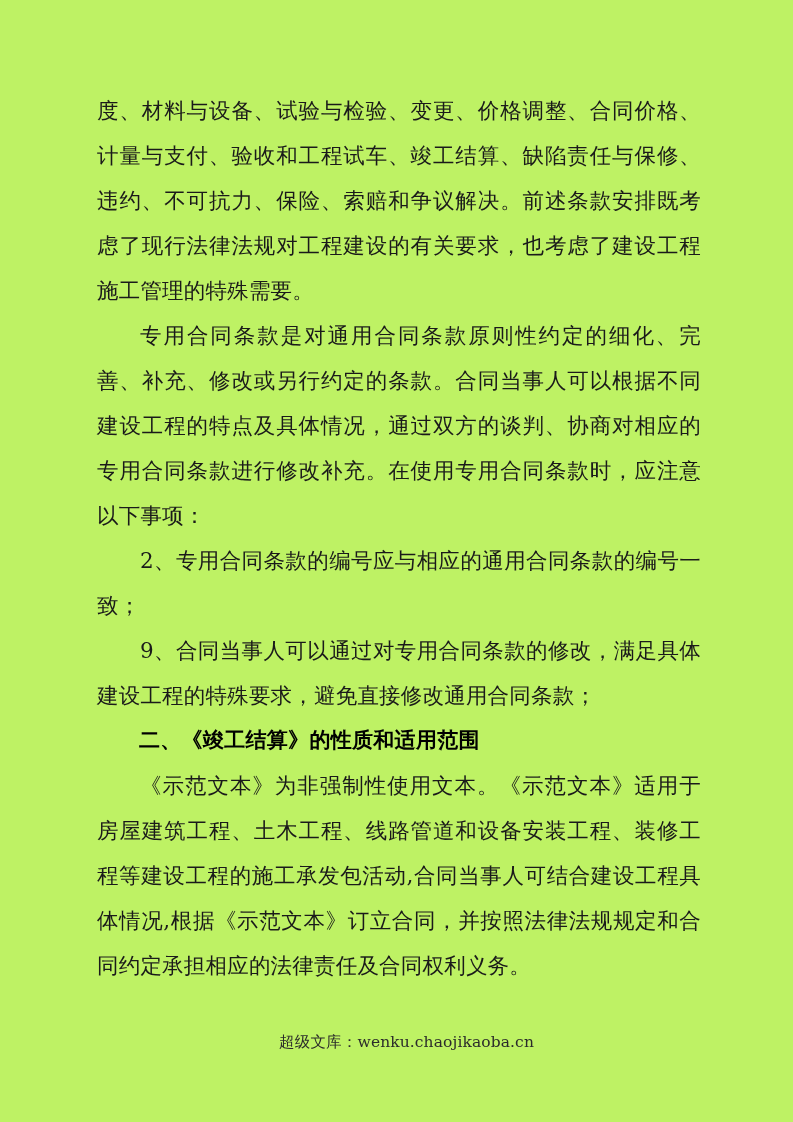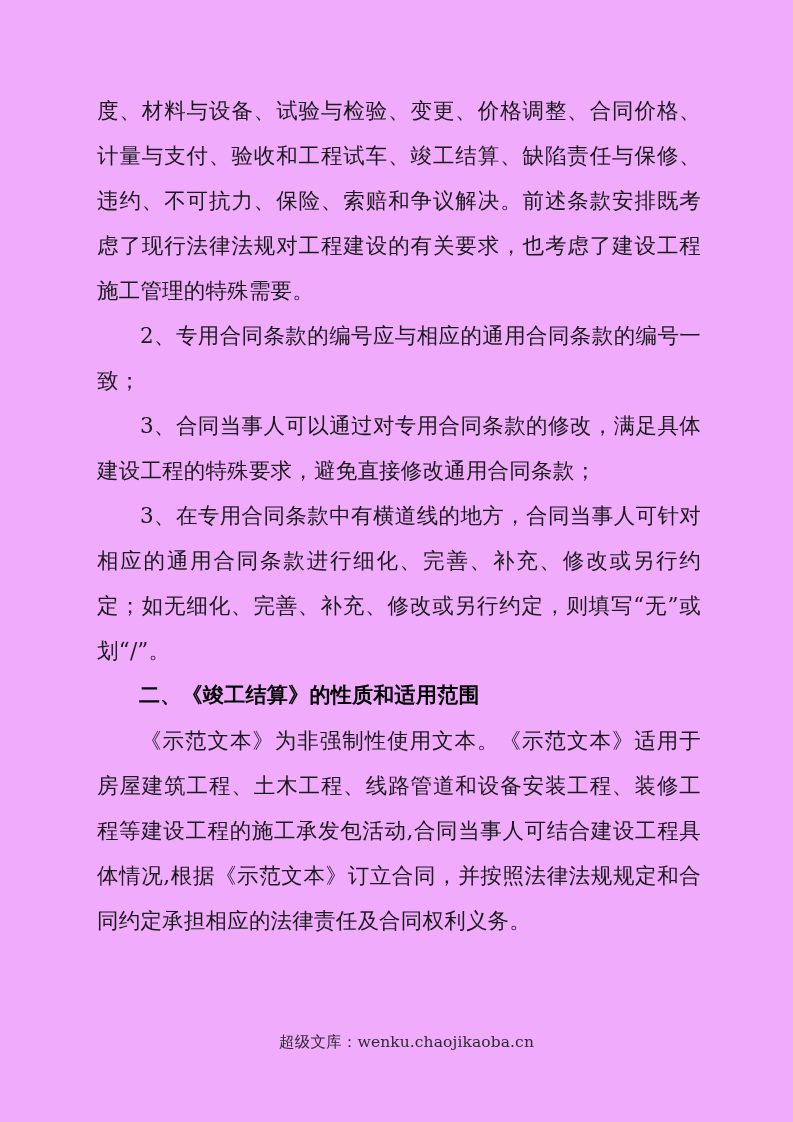--- a/index.html
+++ b/index.html
@@ -14,21 +14,21 @@
     position: relative;
     overflow: hidden;
     font-family: "DejaVu Serif", "Liberation Serif", serif;
     color: #000000;
     -webkit-font-smoothing: antialiased;
   }
 
   .page {
     position: absolute;
     inset: 0;
-    background: #f0abfc;
+    background: #bef264;
   }
 
   .text-column {
     position: absolute;
     left: 97px;
     top: 88px;
     width: 604px;
   }
 
   
@@ -86,26 +86,26 @@
 </head>
 <body>
 
 <div class="page">
 
   <div class="text-column">
 
     <p class="para">度、材料与设备、试验与检验、变更、价格调整、合同价格、计量与支付、验收和工程试车、竣工结算、缺陷责任与保修、违约、不可抗力、保险、索赔和争议解决。前述条款安排既考虑了现行法律法规对工程建设的有关要求，也考虑了建设工程施工管理的特殊需要。</p>
 
 
+    <p class="para indent">专用合同条款是对通用合同条款原则性约定的细化、完善、补充、修改或另行约定的条款。合同当事人可以根据不同建设工程的特点及具体情况，通过双方的谈判、协商对相应的专用合同条款进行修改补充。在使用专用合同条款时，应注意以下事项：</p>
 
     <p class="para indent">2、专用合同条款的编号应与相应的通用合同条款的编号一致；</p>
 
-    <p class="para indent">3、合同当事人可以通过对专用合同条款的修改，满足具体建设工程的特殊要求，避免直接修改通用合同条款；</p>
+    <p class="para indent">9、合同当事人可以通过对专用合同条款的修改，满足具体建设工程的特殊要求，避免直接修改通用合同条款；</p>
 
-    <p class="para indent">3、在专用合同条款中有横道线的地方，合同当事人可针对相应的通用合同条款进行细化、完善、补充、修改或另行约定；如无细化、完善、补充、修改或另行约定，则填写“无”或划“/”。</p>
 
     <p class="heading">二、《竣工结算》的性质和适用范围</p>
 
     <p class="para indent">《示范文本》为非强制性使用文本。《示范文本》适用于房屋建筑工程、土木工程、线路管道和设备安装工程、装修工程等建设工程的施工承发包活动,合同当事人可结合建设工程具体情况,根据《示范文本》订立合同，并按照法律法规规定和合同约定承担相应的法律责任及合同权利义务。</p>
 
   </div>
 
   <div class="footer">
     <span class="label">超级文库：</span><span class="url">wenku.chaojikaoba.cn</span>
   </div>

